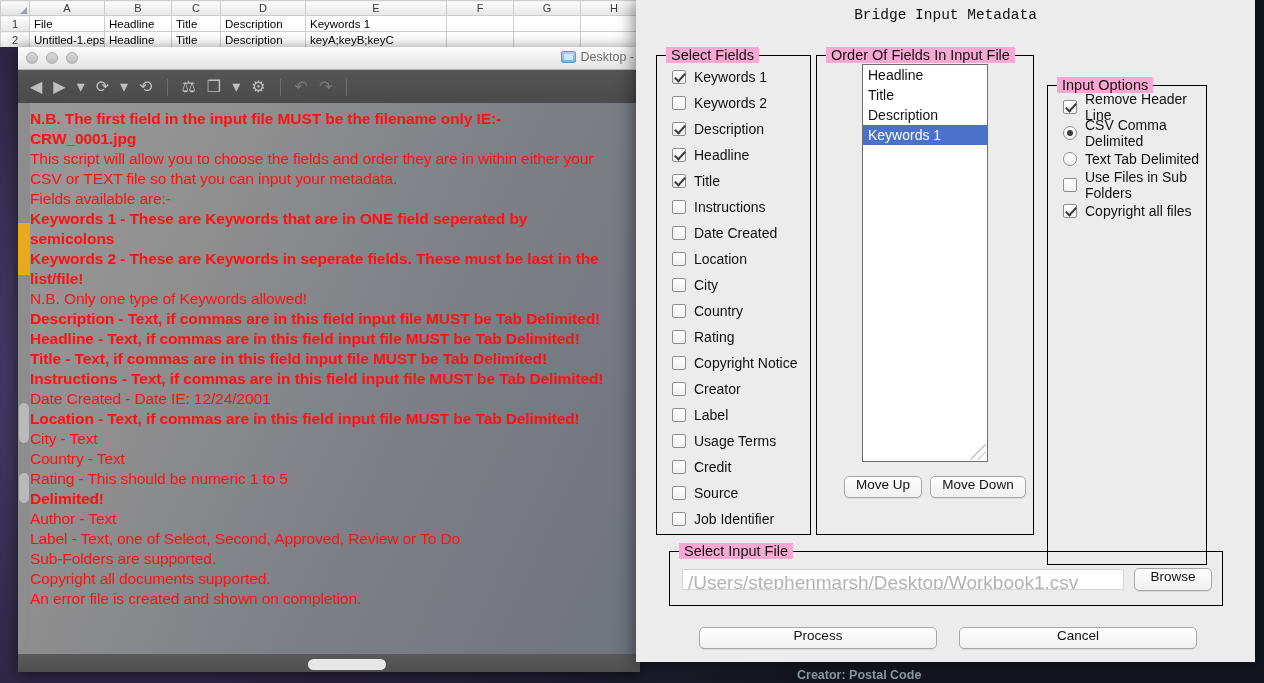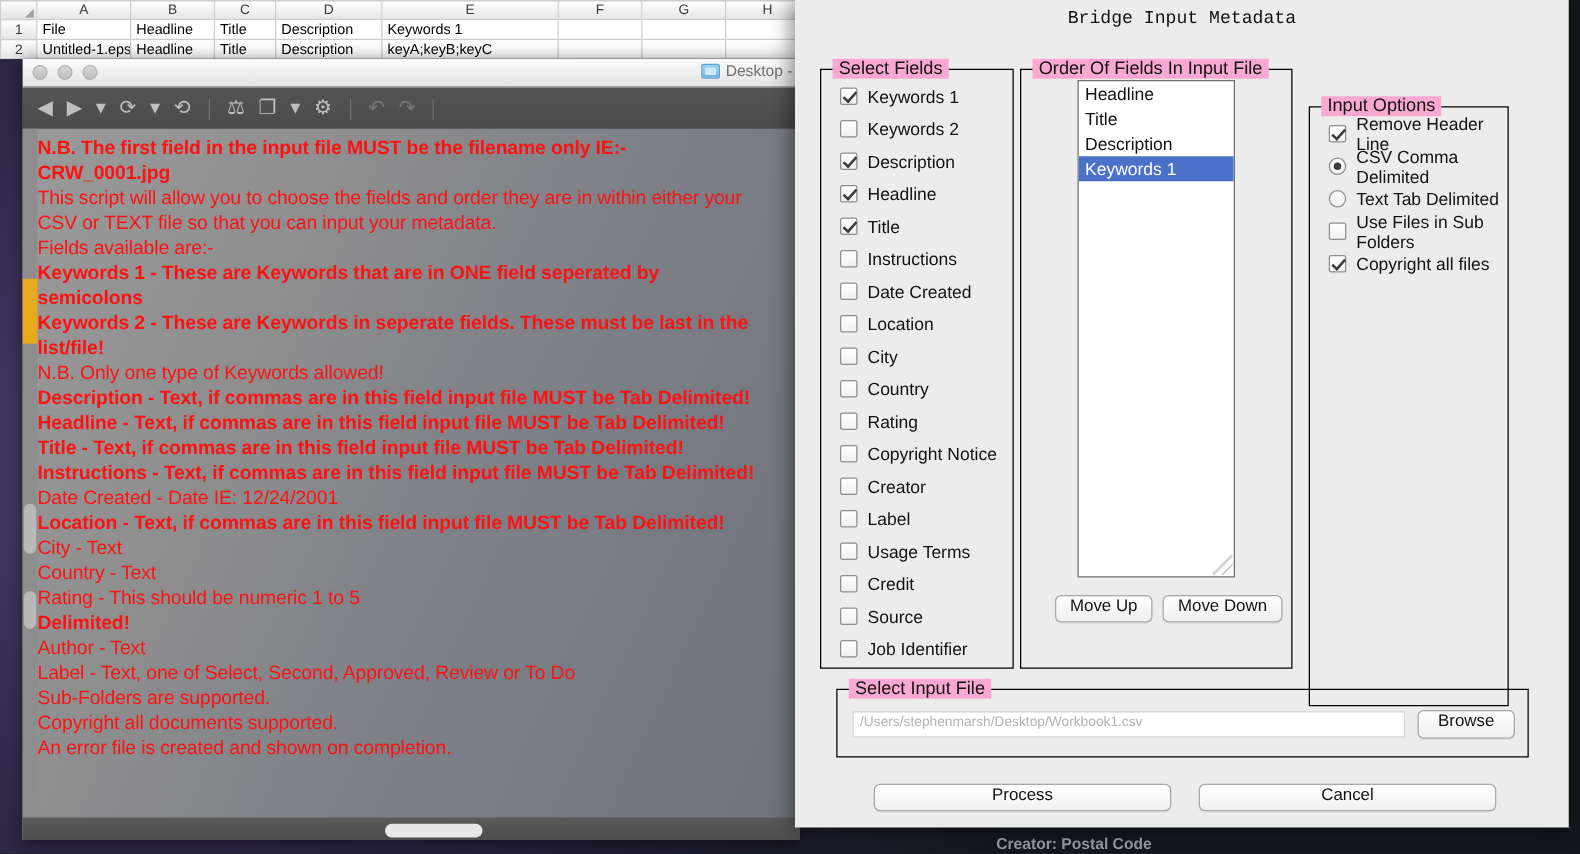--- a/index.html
+++ b/index.html
@@ -283,21 +283,21 @@
   }
   #btn-up   { position: absolute; left: 27px;  top: 420px; width: 78px; height: 22px; }
   #btn-down { position: absolute; left: 113px; top: 420px; width: 96px; height: 22px; }
 
   .file-input {
     position: absolute; left: 12px; top: 17px;
     width: 442px; height: 21px;
     background: #fff;
     border: 1px solid #d4d4d4;
     box-sizing: border-box;
-    font-size: 11px;
+    font-size: 19px;
     color: #b3b3b3;
     padding: 2px 0 0 5px;
     overflow: hidden; white-space: nowrap;
   }
   #btn-browse { position: absolute; left: 464px; top: 16px; width: 78px; height: 23px; }
 
   #btn-process { position: absolute; left: 63px;  top: 627px; width: 238px; height: 22px; }
   #btn-cancel  { position: absolute; left: 323px; top: 627px; width: 238px; height: 22px; }
 </style>
 </head>

